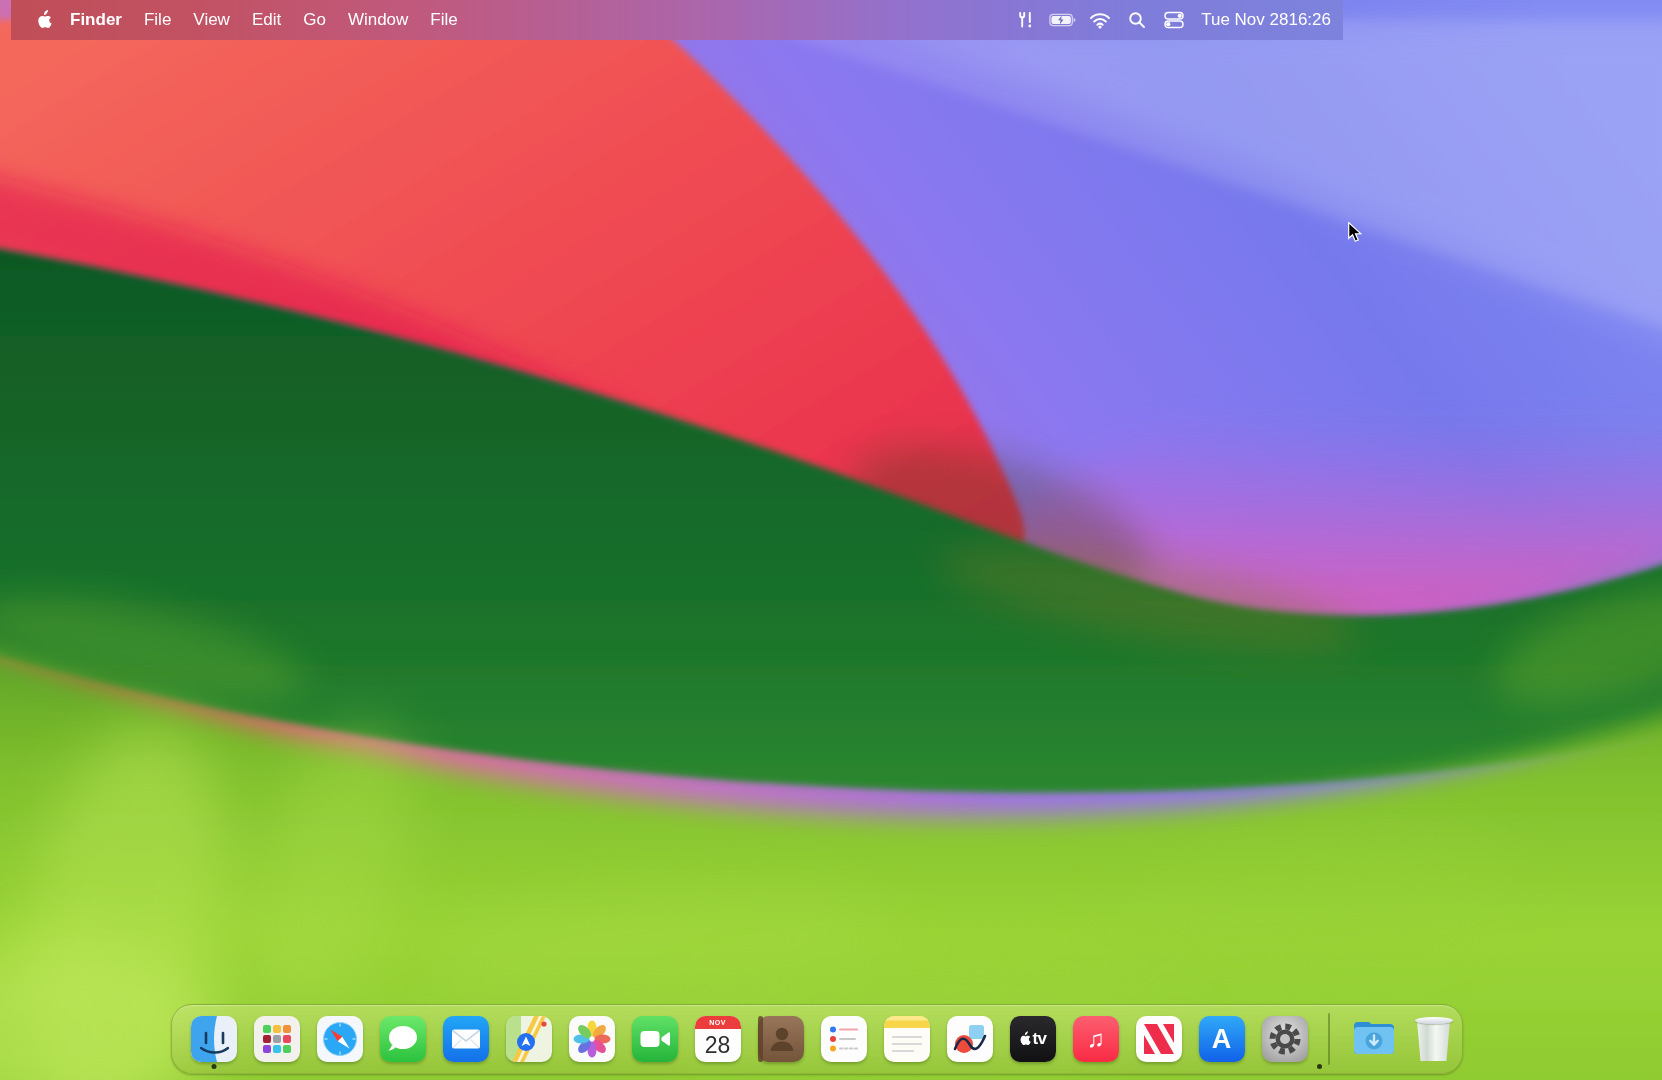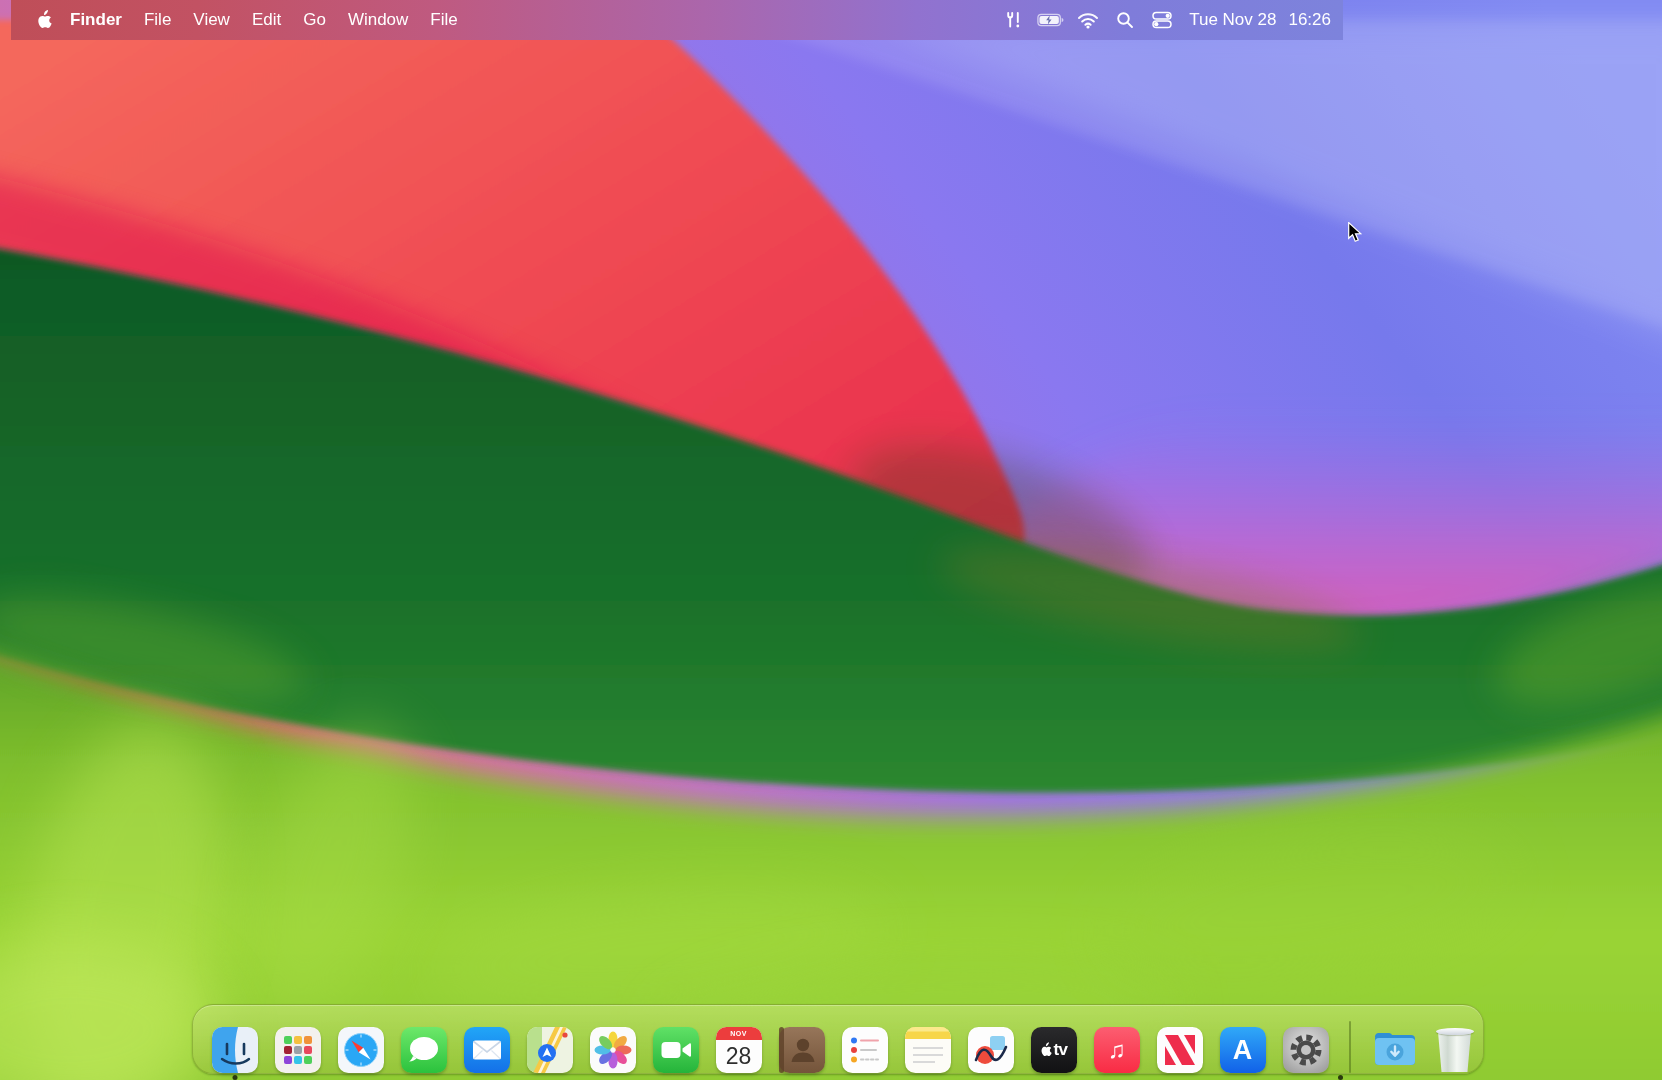--- a/index.html
+++ b/index.html
@@ -10,28 +10,28 @@
   
   #menubar{position:absolute;left:11px;top:0;width:1332px;height:40px;
     background:linear-gradient(90deg,#bf4e58 0%,#c25263 14%,#bf5a80 32%,#ab66ab 52%,#9172cf 68%,#7f7cda 84%,#7d83dc 100%);
     display:flex;align-items:center;color:#fff;font-size:17px;}
   .mb-left{display:flex;align-items:center;padding-left:20px;}
   .mb-item{padding:0 11px;line-height:40px;white-space:nowrap;}
   .mb-item.app{font-weight:700;}
   .apple{width:17px;height:20px;margin:0 6px 0 2px;display:block;}
   .mb-right{margin-left:auto;display:flex;align-items:center;gap:9px;padding-right:12px;}
   .status-ico{display:flex;align-items:center;justify-content:center;width:28px;height:40px;}
-  .clockwrap{display:flex;gap:12px;padding-left:4px;}
-  
-  #dock{position:absolute;left:192px;top:1004px;width:1292px;height:70px;
+  .clockwrap{display:flex;gap:0;padding-left:4px;}
+  
+  #dock{position:absolute;left:171px;top:1004px;width:1292px;height:70px;
     border-radius:21px;
     background:linear-gradient(180deg,rgba(200,229,122,.58),rgba(153,194,62,.62));
     border:1px solid rgba(118,152,40,.55);
     box-shadow:inset 0 1px 0 rgba(255,255,255,.28), 0 1px 2px rgba(40,70,5,.35);
-    display:flex;align-items:flex-end;padding:0 10px;box-sizing:border-box;}
+    display:flex;align-items:center;padding:0 10px;box-sizing:border-box;}
   .dk{width:46px;height:46px;margin:0 8.5px;flex:0 0 auto;position:relative;
     border-radius:10.5px;box-shadow:0 2px 3px rgba(20,50,0,.28);}
   .dk.noshadow{box-shadow:none;border-radius:0;}
   .dk svg{display:block;}
   .dock-divider{width:2px;height:52px;background:rgba(66,96,18,.45);margin:0 12px;flex:0 0 auto;border-radius:1px;}
   .run-dot{position:absolute;width:5px;height:5px;border-radius:50%;background:#2b3a0e;bottom:-7px;}
   
   .cal{width:46px;height:46px;border-radius:10.5px;background:#fdfdfd;overflow:hidden;
     display:flex;flex-direction:column;}
   .cal .hd{height:13px;background:#ec3d3d;color:#fff;font-size:7px;font-weight:700;

